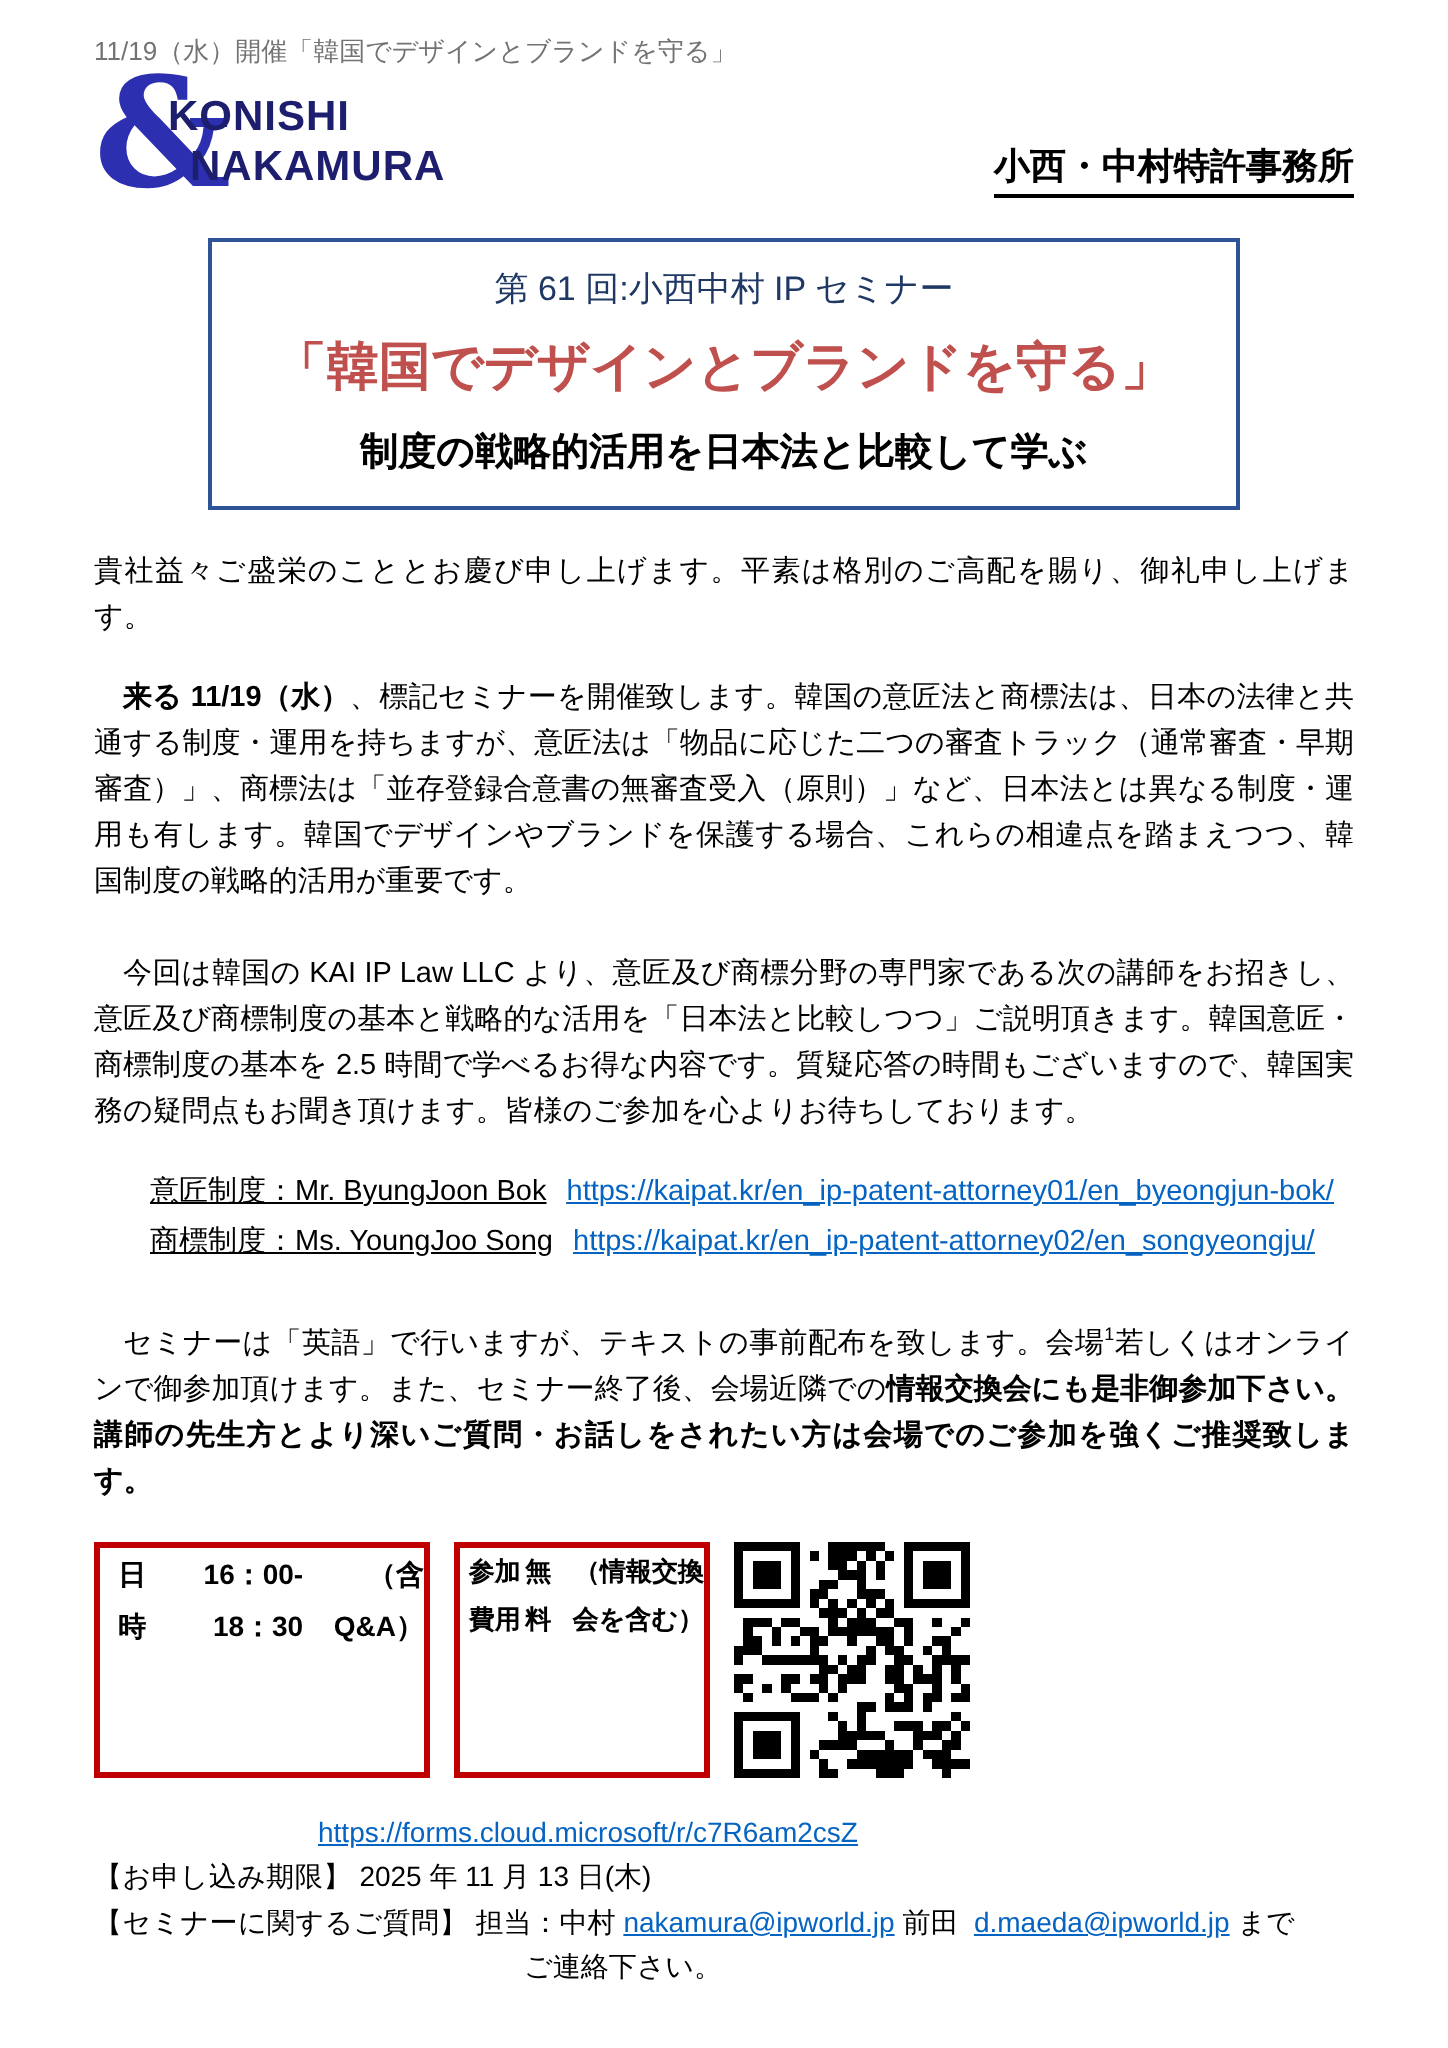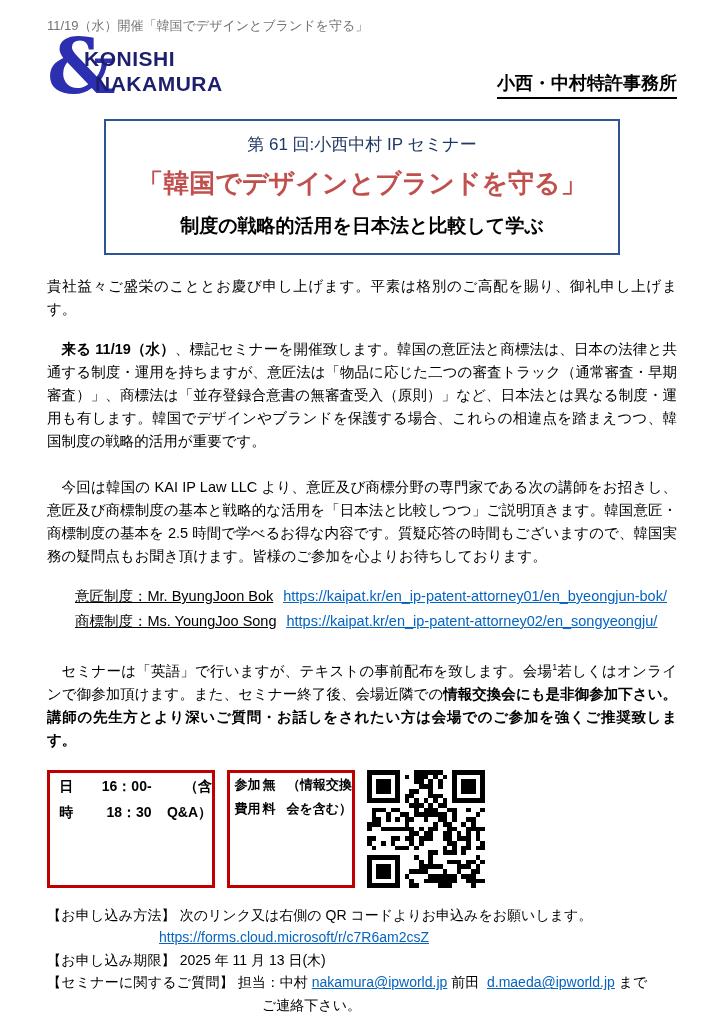--- a/index.html
+++ b/index.html
@@ -418,20 +418,19 @@
           <rect x="10" y="24" width="1" height="1"></rect>
           <rect x="15" y="24" width="1" height="1"></rect>
           <rect x="16" y="24" width="1" height="1"></rect>
           <rect x="17" y="24" width="1" height="1"></rect>
           <rect x="22" y="24" width="1" height="1"></rect>
         </svg>
       </div>
   </div>
 
   <div class="app">
-    <div><span class="lbl">【お申し込み方法】</span> <span>次のリンク又は右側の QR コードよりお申込みをお願いします。</span></div>
     <div><a href="#" class="app-indent-link">https://forms.cloud.microsoft/r/c7R6am2csZ</a></div>
     <div><span class="lbl">【お申し込み期限】</span> <span>2025 年 11 月 13 日(木)</span></div>
     <div><span class="lbl">【セミナーに関するご質問】</span> <span>担当：中村</span> <a href="#">nakamura@ipworld.jp</a> <span>前田</span>&nbsp; <a href="#">d.maeda@ipworld.jp</a> <span>まで</span></div>
     <div><span class="app-indent-2">ご連絡下さい。</span></div>
   </div>
 
 </div>
 
 </body></html>

